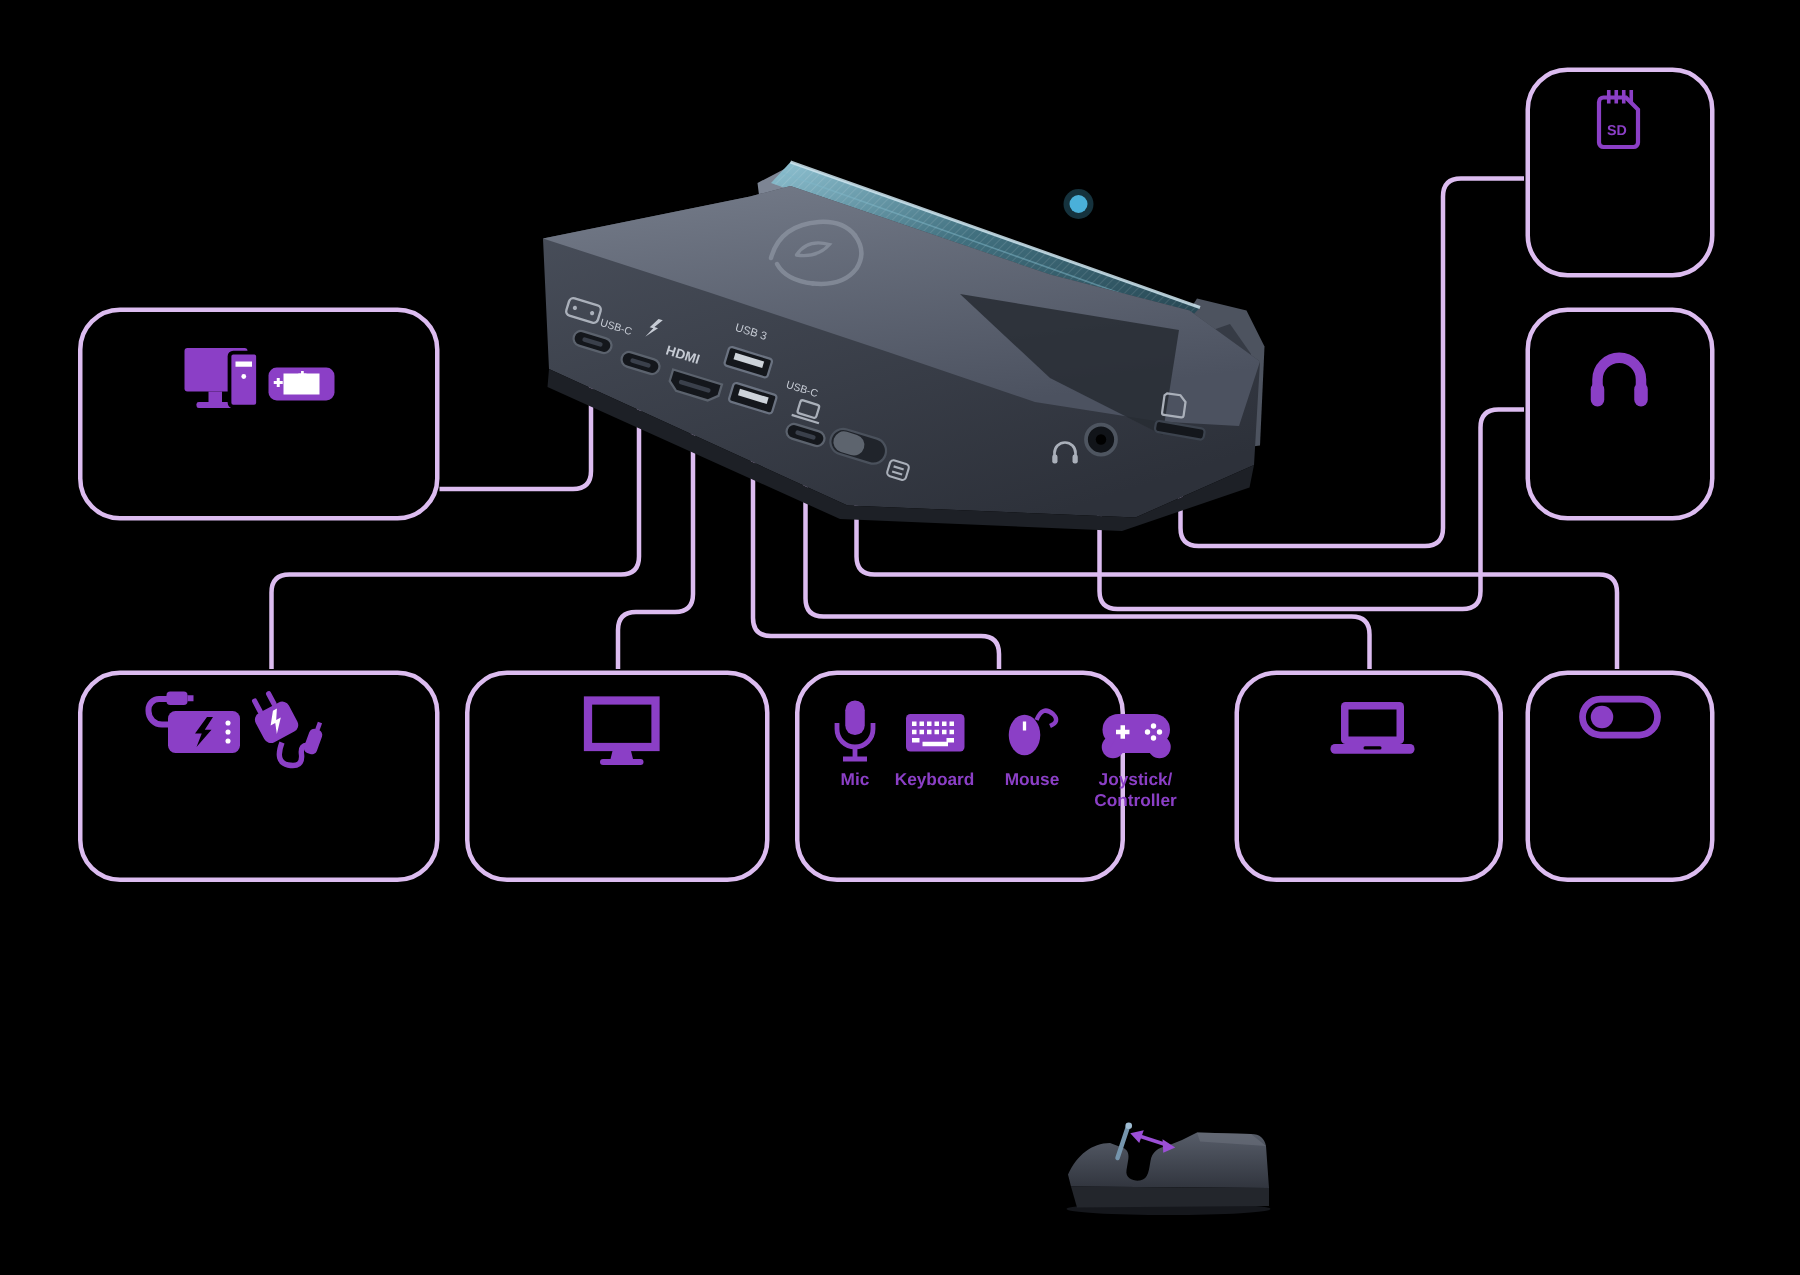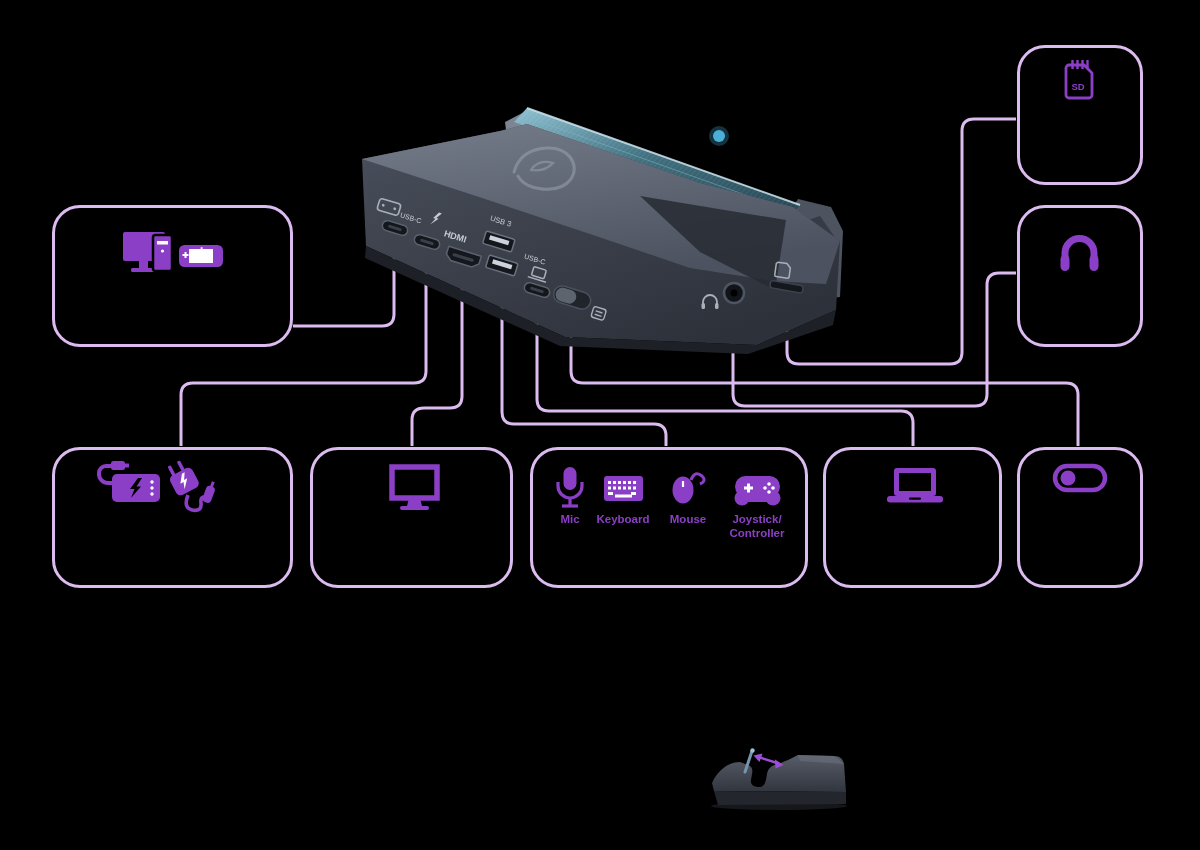--- a/index.html
+++ b/index.html
@@ -258,21 +258,21 @@
   <div class="callout" style="left:310px;top:447px;width:203px;height:141px;">
     <svg width="196" height="134" viewBox="0 0 196 134">
       <g>
         <rect x="79" y="17" width="45" height="31" fill="none" stroke="#8b3fc6" stroke-width="5.5"></rect>
         <polygon points="96,48 107,48 109,56 94,56" fill="#8b3fc6"></polygon>
         <rect x="87" y="56" width="29" height="4" rx="2" fill="#8b3fc6"></rect>
       </g>
     </svg>
   </div>
 
-  <div class="callout" style="left:530px;top:447px;width:278px;height:141px;">
+  <div class="callout" style="left:530px;top:447px;width:220px;height:141px;">
     <svg width="271" height="134" viewBox="0 0 271 134">
       <g>
         <rect x="30.5" y="17" width="13" height="23" rx="6.5" fill="#8b3fc6"></rect>
         <path d="M25,32 v4 a12,12 0 0 0 24,0 v-4" fill="none" stroke="#8b3fc6" stroke-width="3.2"></path>
         <line x1="37" y1="49" x2="37" y2="55" stroke="#8b3fc6" stroke-width="3.2"></line>
         <line x1="29" y1="56" x2="45" y2="56" stroke="#8b3fc6" stroke-width="3.2"></line>
       </g>
       <text class="plabel" x="37" y="73" text-anchor="middle">Mic</text>
 
       <g>

